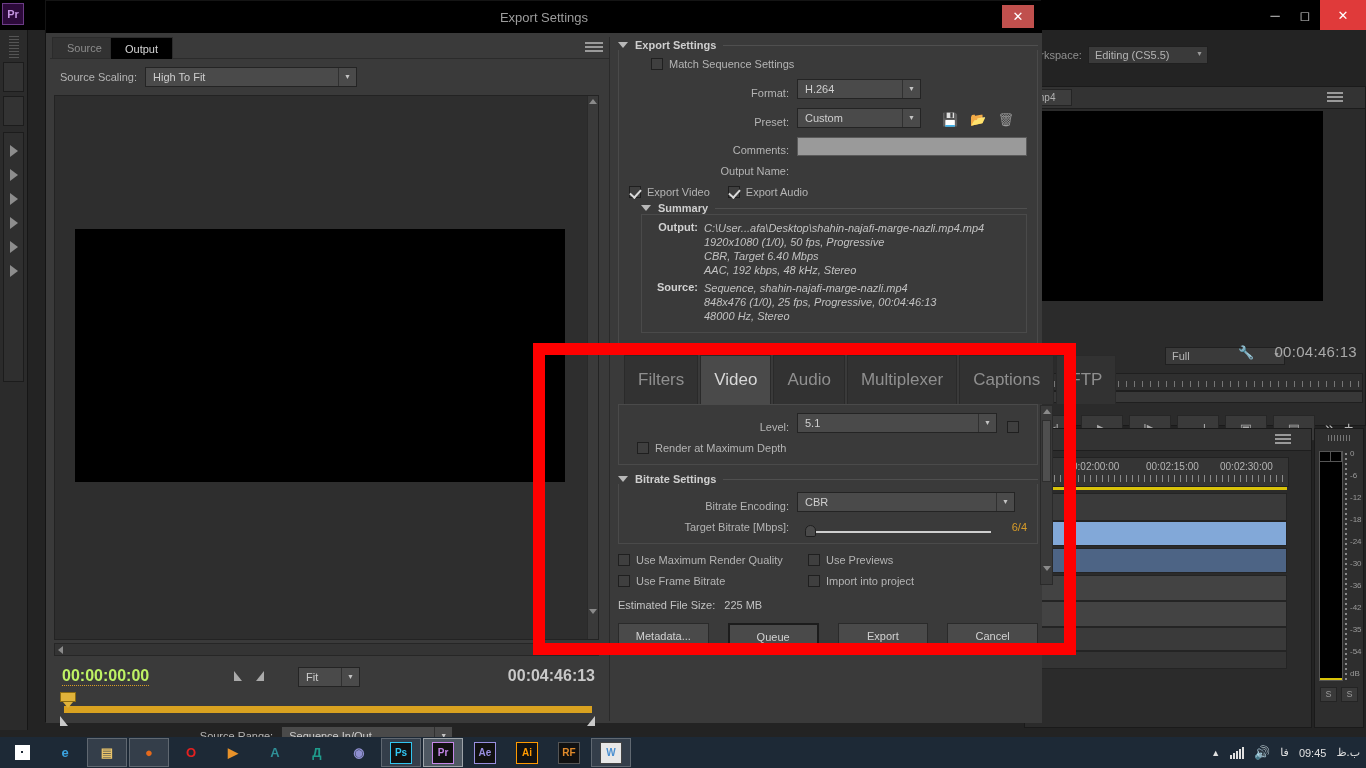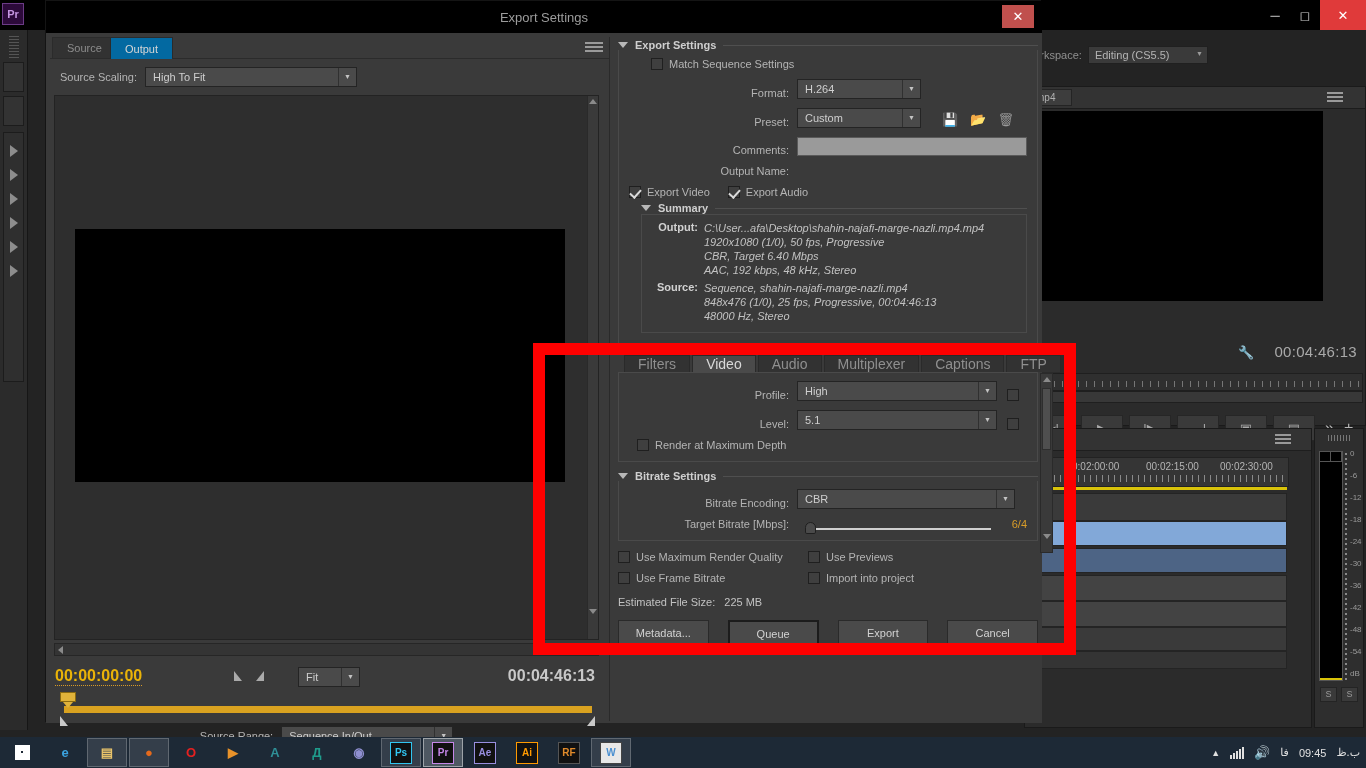--- a/index.html
+++ b/index.html
@@ -159,21 +159,21 @@
   
   .prev-col {
     position: absolute; left: 4px; top: 4px; width: 560px; height: 684px;
     background: #3a3a3a; border-right: 1px solid #2a2a2a;
   }
   .prev-tabs { position: relative; height: 22px; border-bottom: 1px solid #2b2b2b; }
   .prev-tab {
     position: absolute; top: 0; height: 22px; padding: 0 14px; font-size: 11px;
     display: flex; align-items: center; color: #9b9b9b;
   }
-  .prev-tab.sel { background: #0369a1; color: #d6d6d6; border: 1px solid #2b2b2b; border-bottom: none; }
+  .prev-tab.sel { background: #000000; color: #d6d6d6; border: 1px solid #2b2b2b; border-bottom: none; }
   .prev-tab.unsel { background: #323232; border: 1px solid #2b2b2b; color: #8c8c8c; }
   .prev-menu { position: absolute; right: 6px; top: 5px; width: 18px; height: 12px; }
   .prev-menu i { display:block; height:2px; background:#9a9a9a; margin-bottom:2px; }
 
   .scaling-row {
     position: absolute; left: 0; top: 26px; width: 560px; height: 28px;
     display: flex; align-items: center; gap: 8px; padding-left: 10px;
     font-size: 11px; color: #b4b4b4;
   }
   .combo {
@@ -203,22 +203,22 @@
   .prev-hscroll {
     position: absolute; left: 4px; top: 606px; width: 545px; height: 13px;
     background: #343434; border: 1px solid #262626; position: absolute;
   }
   .hs-left { position: absolute; left: 3px; top: 2px; width: 0; height: 0;
     border-top: 4px solid transparent; border-bottom: 4px solid transparent; border-right: 5px solid #8a8a8a; }
   .hs-right { position: absolute; right: 3px; top: 2px; width: 0; height: 0;
     border-top: 4px solid transparent; border-bottom: 4px solid transparent; border-left: 5px solid #8a8a8a; }
 
   .tc-row { position: absolute; left: 4px; top: 626px; width: 545px; height: 30px; }
-  .tc-left { position: absolute; left: 1px; top: 4px; font-size: 16px; font-weight: bold;
-    color: #eab308; border-bottom: 1px dotted #d89c28; text-align: right; }
+  .tc-left { position: absolute; left: 8px; top: 4px; font-size: 16px; font-weight: bold;
+    color: #bef264; border-bottom: 1px dotted #d89c28; text-align: right; }
   .tc-right { position: absolute; right: 4px; top: 4px; font-size: 16px; font-weight: bold; color: #c8c8c8; }
   .tri-in { position: absolute; left: 180px; top: 8px; width: 0; height: 0;
     border-bottom: 10px solid #aaa; border-right: 8px solid transparent; }
   .tri-out { position: absolute; left: 202px; top: 8px; width: 0; height: 0;
     border-bottom: 10px solid #aaa; border-left: 8px solid transparent; }
   .fit-combo { position: absolute; left: 244px; top: 4px; }
 
   .scrub-row { position: absolute; left: 4px; top: 655px; width: 545px; height: 36px; }
   .scrub-bar { position: absolute; left: 10px; top: 14px; width: 528px; height: 7px; background: #d9a220; }
   .playhead { position: absolute; left: 6px; top: 0px; width: 16px; height: 16px; }
@@ -259,21 +259,21 @@
   .icon-btn { width: 22px; height: 18px; color: #9a9a9a; font-size: 13px;
     display: flex; align-items: center; justify-content: center; }
   .comment-field { height: 19px; background: #9a9a9a; border: 1px solid #5a5a5a; flex: 1; }
 
   .summary-box { border: 1px solid #4a4a4a; padding: 6px 8px 8px; font-size: 11px; color: #c2c2c2; }
   .sum-row { display: flex; margin-bottom: 1px; }
   .sum-key { width: 54px; text-align: right; padding-right: 6px; font-weight: bold; color: #d2d2d2; flex: 0 0 auto; }
   .sum-lines div { line-height: 14px; font-style: italic; }
 
   .tabs-row { display: flex; gap: 2px; margin: 9px 0 0 6px; }
-  .vtab { font-size: 14px; padding: 0 13px; background: #323232; border: 1px solid #2a2a2a;
+  .vtab { font-size: 17px; padding: 14px 13px; background: #323232; border: 1px solid #2a2a2a;
     border-bottom: none; color: #8f8f8f; }
   .vtab.sel { background: #4a4a4a; color: #d8d8d8; }
 
   .tabpanel { position: relative; border: 1px solid #4a4a4a; padding: 8px 10px; }
   .scroll-col {
     position: absolute; right: -16px; top: 0; width: 13px; height: 180px;
     background: #3a3a3a; border: 1px solid #2a2a2a;
   }
   .sc-thumb { position: absolute; left: 1px; width: 9px; background: #4f4f4f; border: 1px solid #2e2e2e; }
 
@@ -361,20 +361,23 @@
     <div class="src-monitor">
       <div class="src-tabbar">
         <div class="src-tab">mp4</div>
         <div class="panel-menu-ico">
             <i></i>
             <i></i>
             <i></i>
           </div>
       </div>
       <div class="src-video"></div>
+      <div class="src-ctrl-row">
+        <span class="combo-mini">Full</span>
+      </div>
       <div class="wrench">🔧</div>
       <div class="src-tc">00:04:46:13</div>
       <div class="ruler"></div>
       <div class="ruler2"></div>
       <div class="transport">
         <div class="tp-btn">◂|</div>
         <div class="tp-btn">▶</div>
         <div class="tp-btn">|▶</div>
         <div class="tp-btn">→|</div>
         <div class="tp-btn">▣</div>
@@ -421,21 +424,21 @@
       <div class="meter-scale">
         <div class="meter-dots"></div>
         <span style="top:-2px">0</span>
         <span style="top:20px">-6</span>
         <span style="top:42px">-12</span>
         <span style="top:64px">-18</span>
         <span style="top:86px">-24</span>
         <span style="top:108px">-30</span>
         <span style="top:130px">-36</span>
         <span style="top:152px">-42</span>
-        <span style="top:174px">-48</span>
+        <span style="top:174px">-35</span>
         <span style="top:196px">-54</span>
         <span style="top:218px">dB</span>
       </div>
       <div class="solo-row">
         <div class="solo-btn">S</div>
         <div class="solo-btn">S</div>
       </div>
     </div>
   </div>
 
@@ -605,28 +608,20 @@
           <div class="vtab">FTP</div>
         </div>
 
         <div class="tabpanel">
           <div class="scroll-col">
             <div class="sb-arrow sb-up"></div>
             <div class="sc-thumb" style="top:14px;height:62px"></div>
             <div class="sb-arrow sb-down" style="margin-top:152px"></div>
           </div>
 
-          <div class="row">
-            <div class="lbl-r">Profile:</div>
-            <span class="combo" style="width:200px">
-              <span>High</span>
-              <span class="arrowbox"></span>
-            </span>
-            <span class="cbx" style="margin-left:10px"></span>
-          </div>
 
           <div class="row">
             <div class="lbl-r">Level:</div>
             <span class="combo" style="width:200px">
               <span>5.1</span>
               <span class="arrowbox"></span>
             </span>
             <span class="cbx" style="margin-left:10px"></span>
           </div>
 

